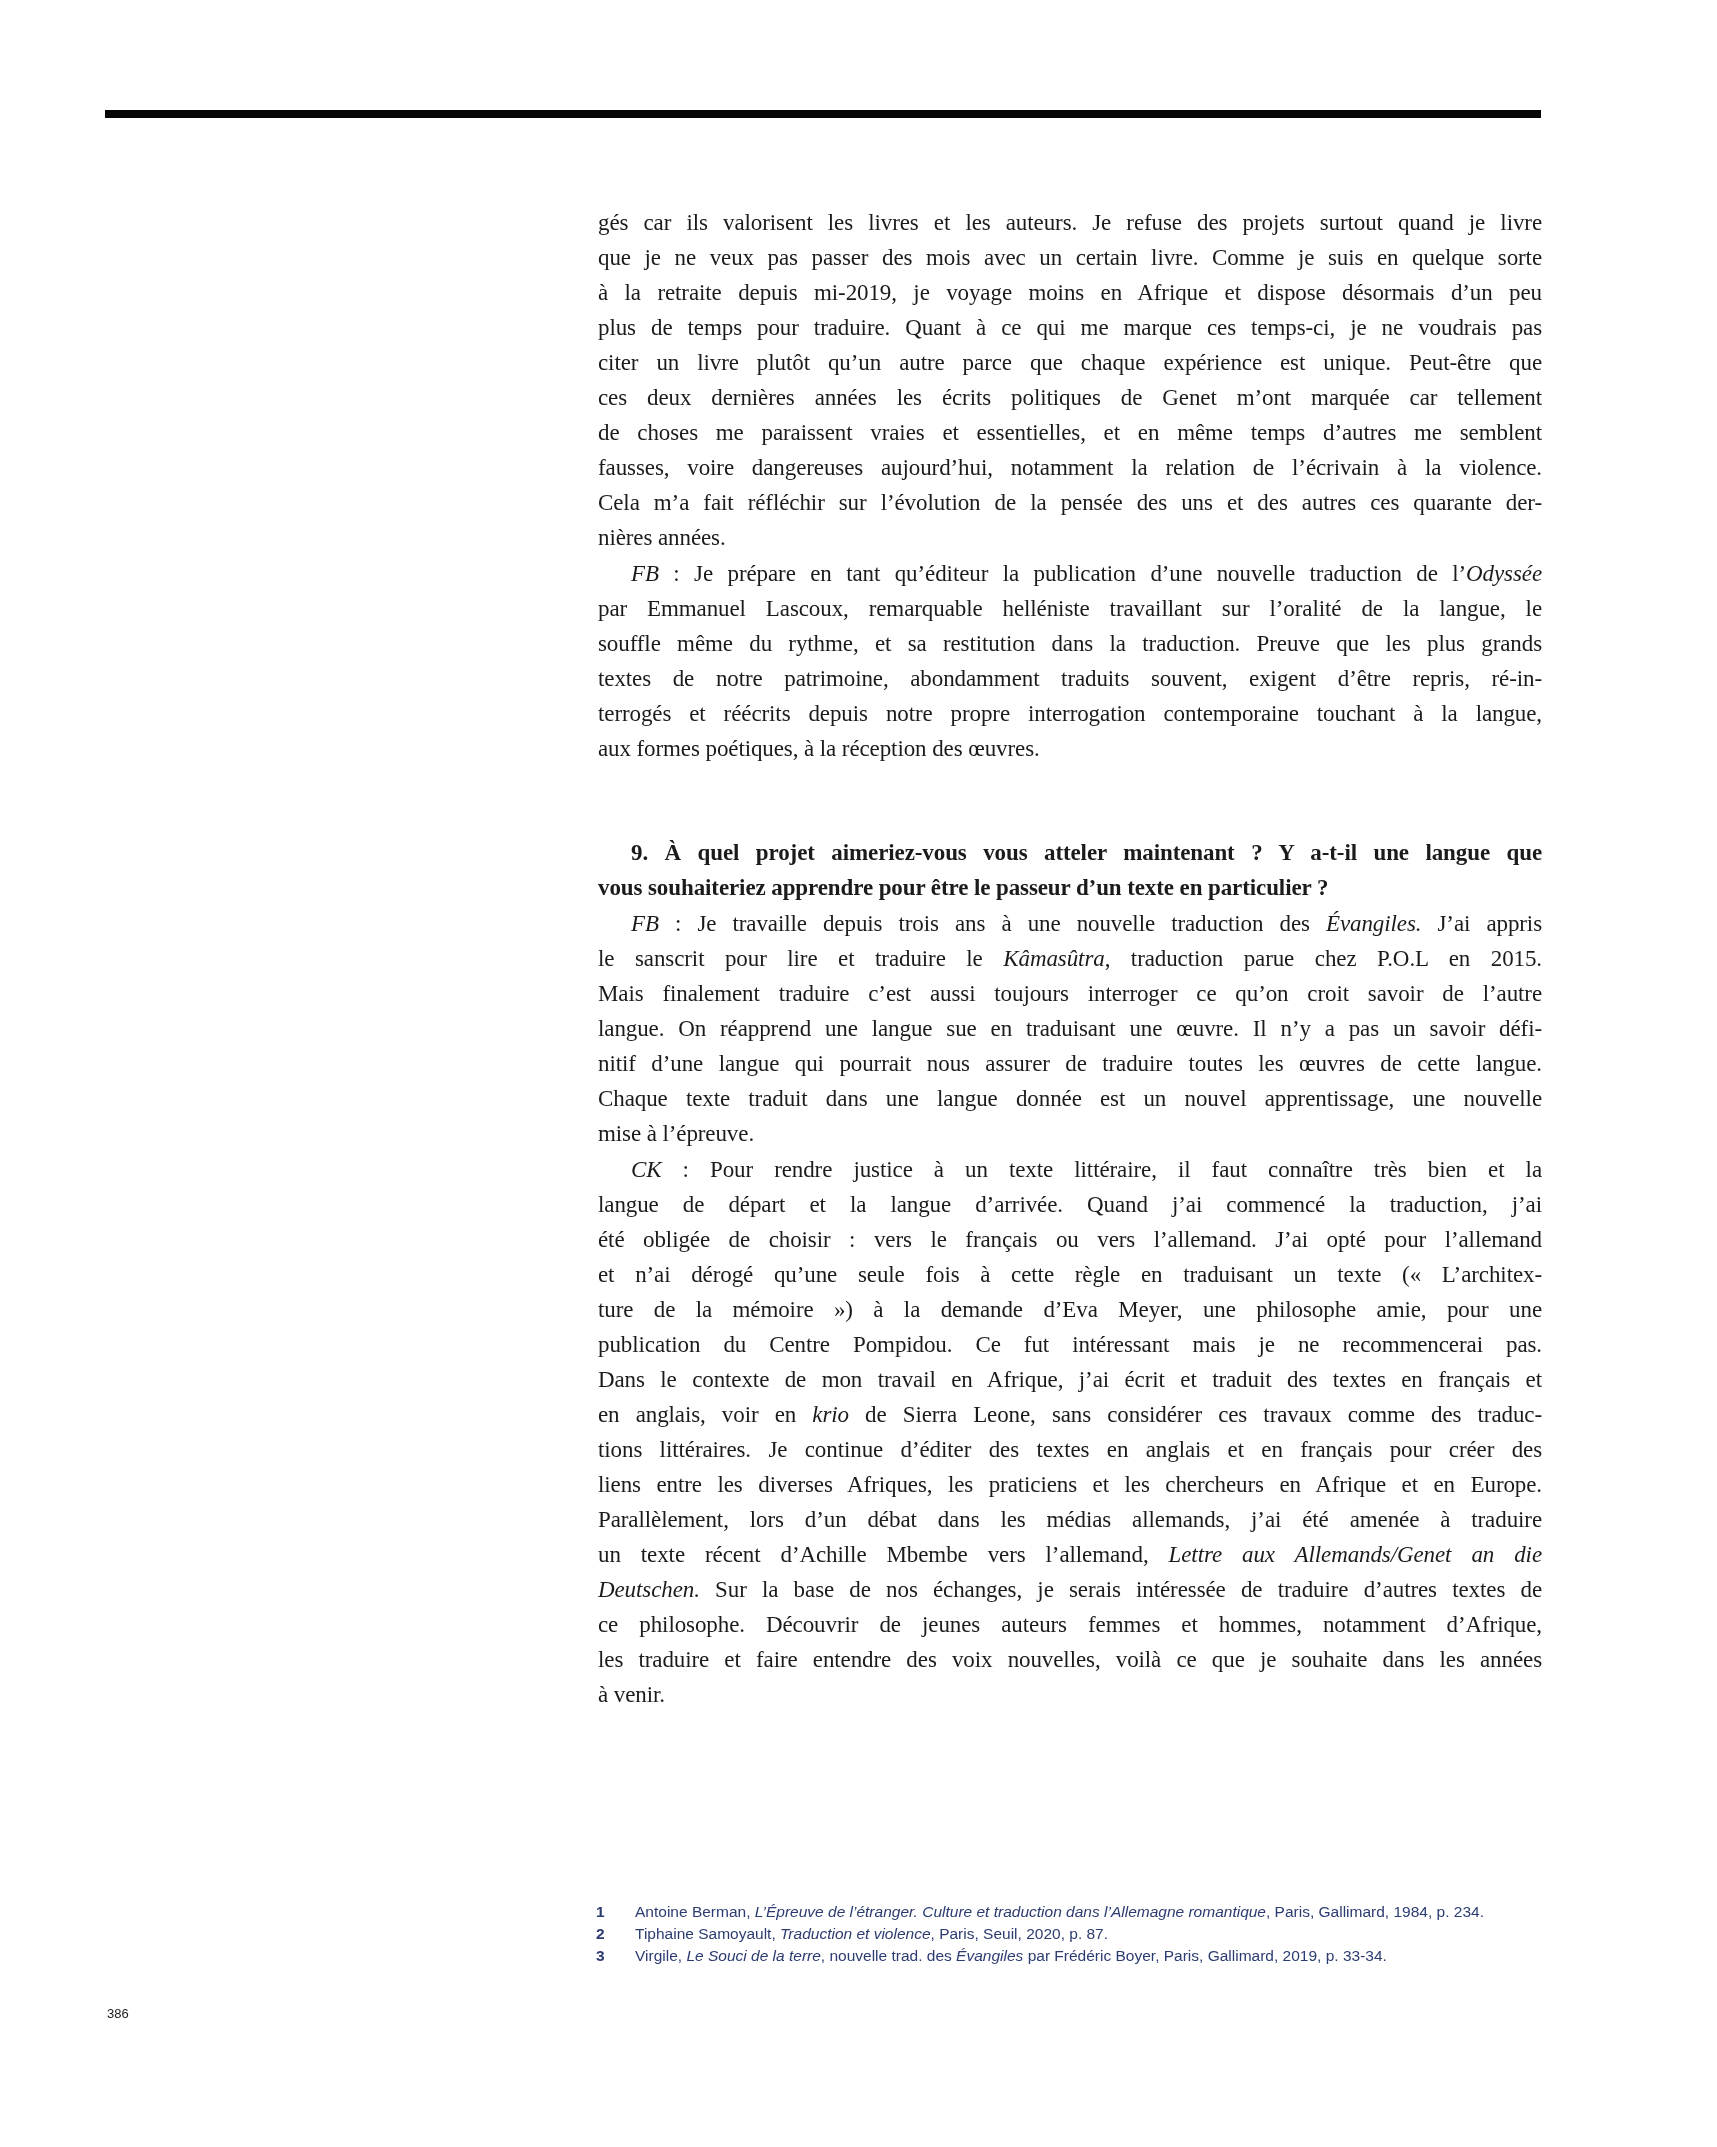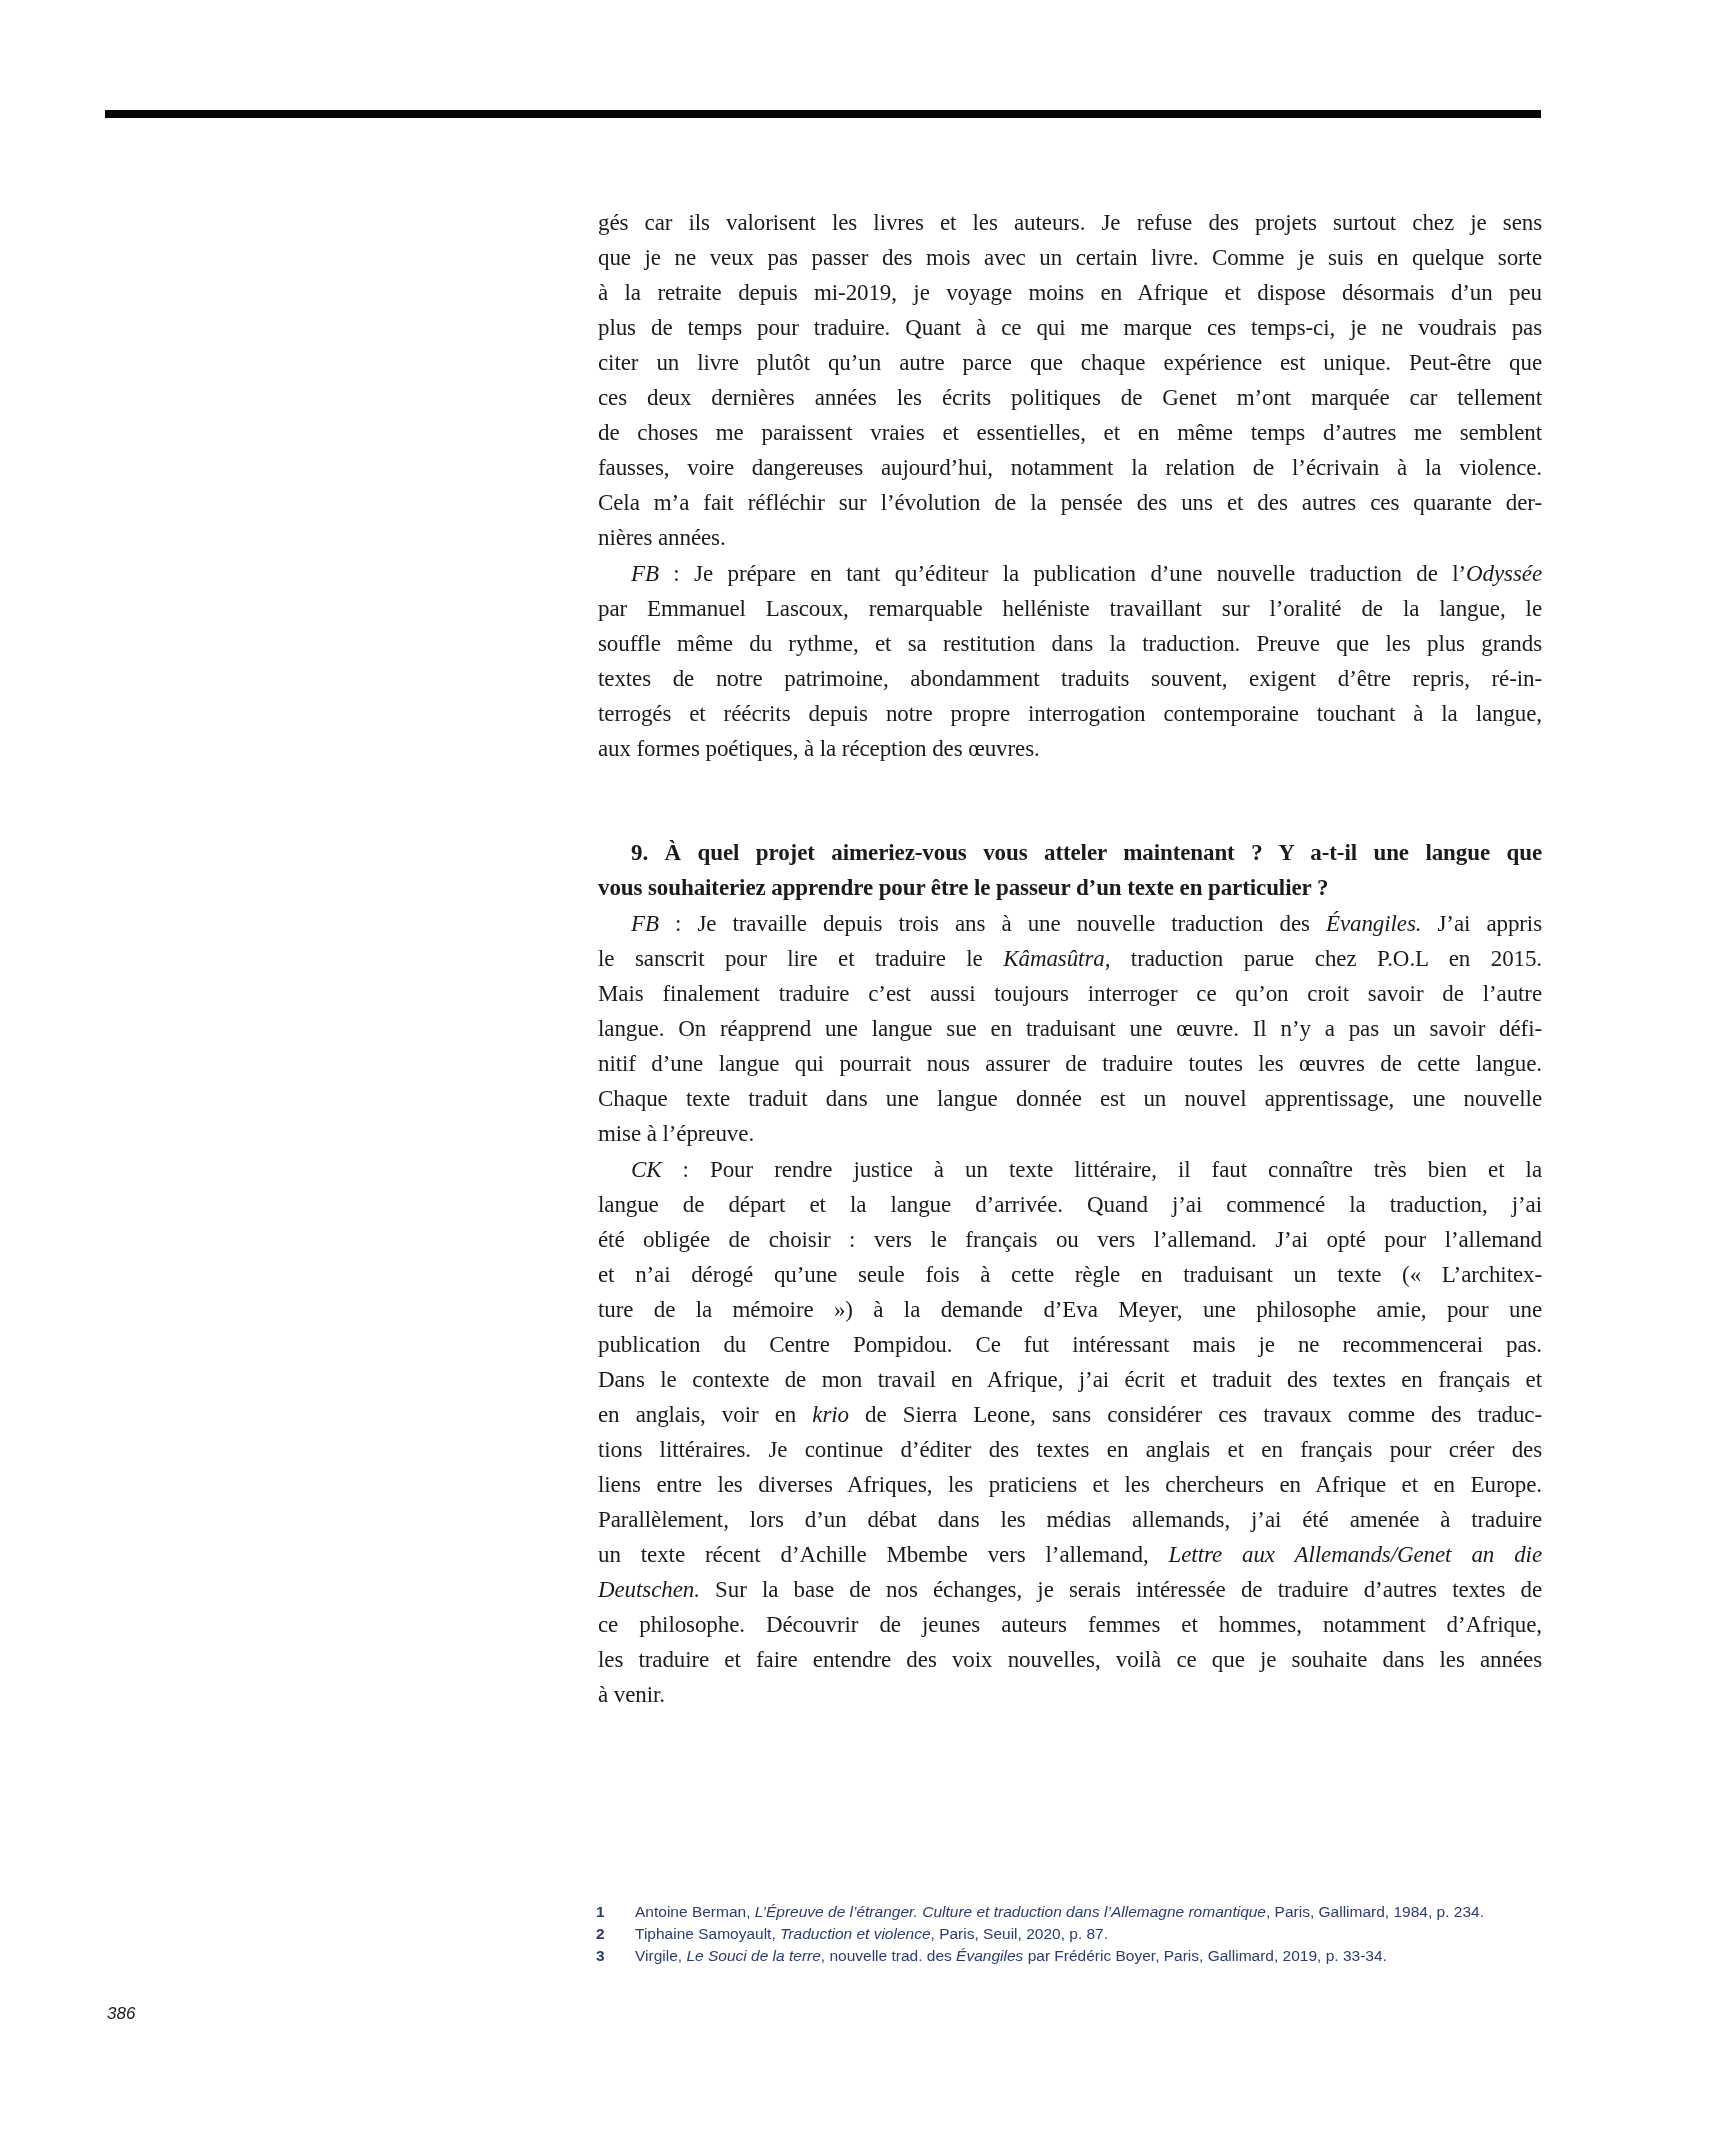--- a/index.html
+++ b/index.html
@@ -61,33 +61,32 @@
     font-weight: 700;
   }
   .fn-text { flex: 1; }
   .fn-text em { font-style: italic; }
   .page-number {
     position: absolute;
     left: 107px;
     top: 2003px;
     color: #1b1b1b;
     font-family: "Liberation Sans", "DejaVu Sans", sans-serif;
-    font-size: 17px;
+    font-size: 13px;
     line-height: 22px;
-    font-style: italic;
   }
 </style>
 </head>
 <body>
 
 <div class="page">
   <div class="top-rule"></div>
   <div class="article">
       <div class="blk paragraph">
-        <div class="ln"><span>gés car ils valorisent les livres et les auteurs. Je refuse des projets surtout chez je sens</span></div>
+        <div class="ln"><span>gés car ils valorisent les livres et les auteurs. Je refuse des projets surtout quand je livre</span></div>
         <div class="ln"><span>que je ne veux pas passer des mois avec un certain livre. Comme je suis en quelque sorte</span></div>
         <div class="ln"><span>à la retraite depuis mi-2019, je voyage moins en Afrique et dispose désormais d’un peu</span></div>
         <div class="ln"><span>plus de temps pour traduire. Quant à ce qui me marque ces temps-ci, je ne voudrais pas</span></div>
         <div class="ln"><span>citer un livre plutôt qu’un autre parce que chaque expérience est unique. Peut-être que</span></div>
         <div class="ln"><span>ces deux dernières années les écrits politiques de Genet m’ont marquée car tellement</span></div>
         <div class="ln"><span>de choses me paraissent vraies et essentielles, et en même temps d’autres me semblent</span></div>
         <div class="ln"><span>fausses, voire dangereuses aujourd’hui, notamment la relation de l’écrivain à la violence.</span></div>
         <div class="ln"><span>Cela m’a fait réfléchir sur l’évolution de la pensée des uns et des autres ces quarante der-</span></div>
         <div class="ln last"><span>nières années.</span></div>
       </div>

